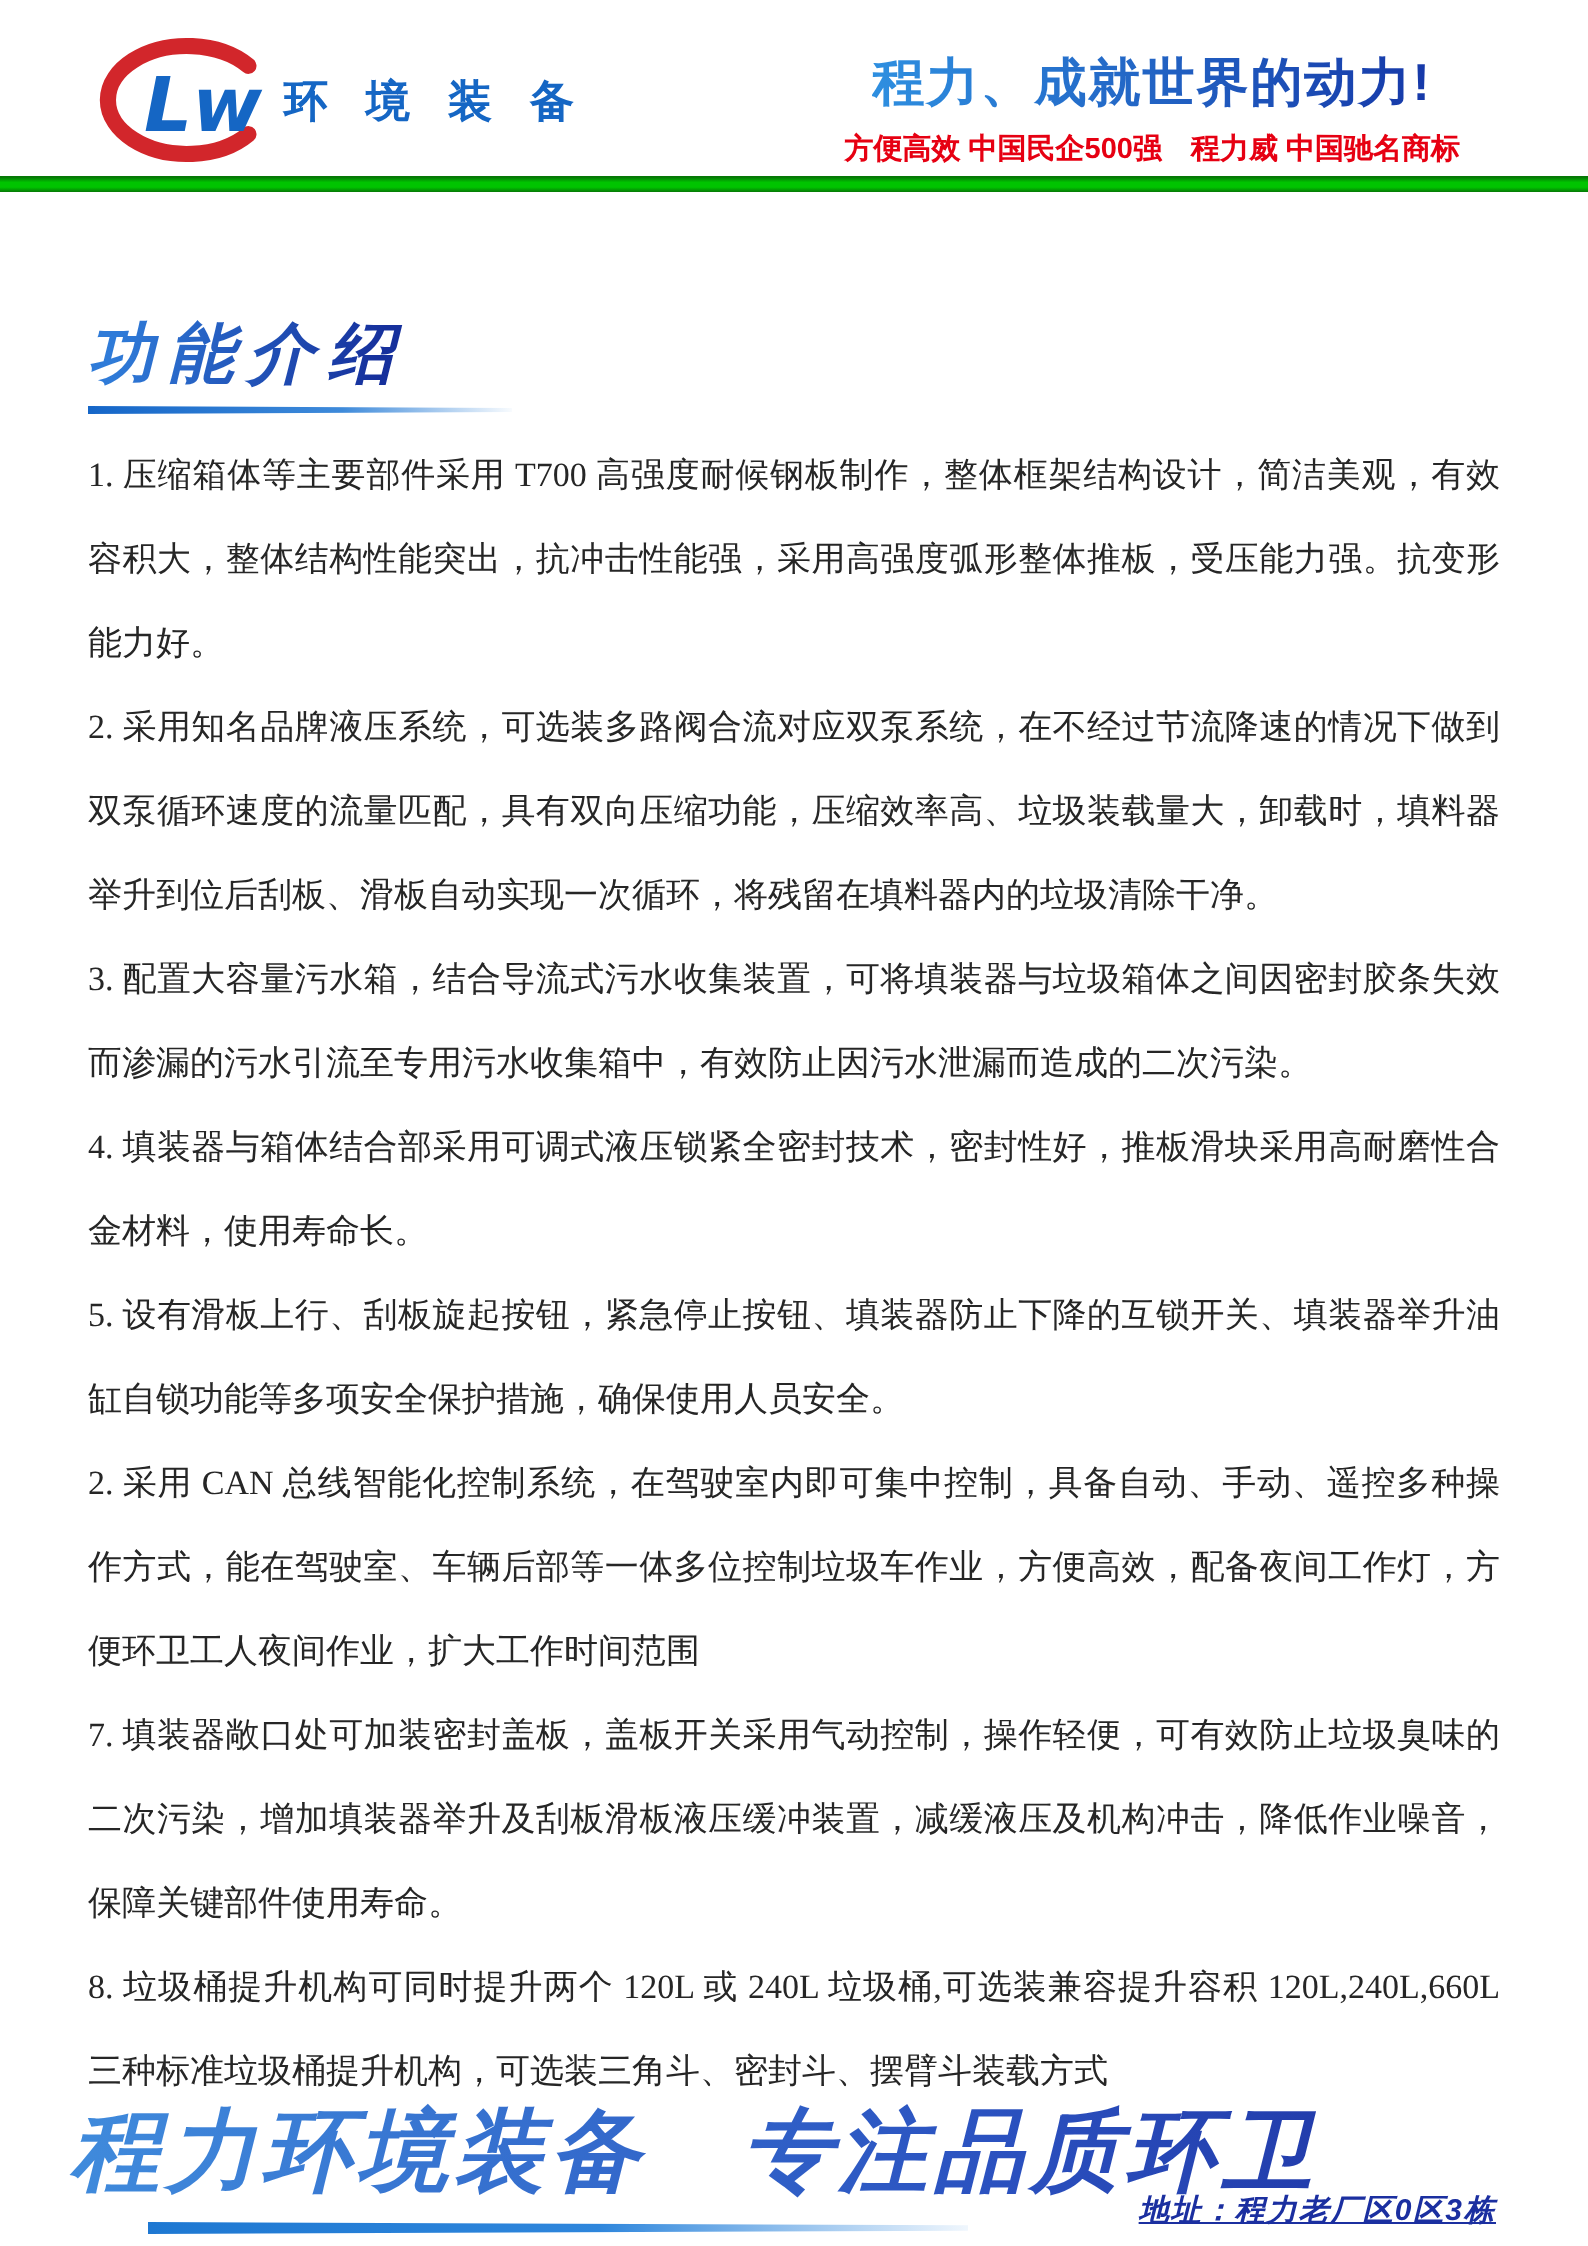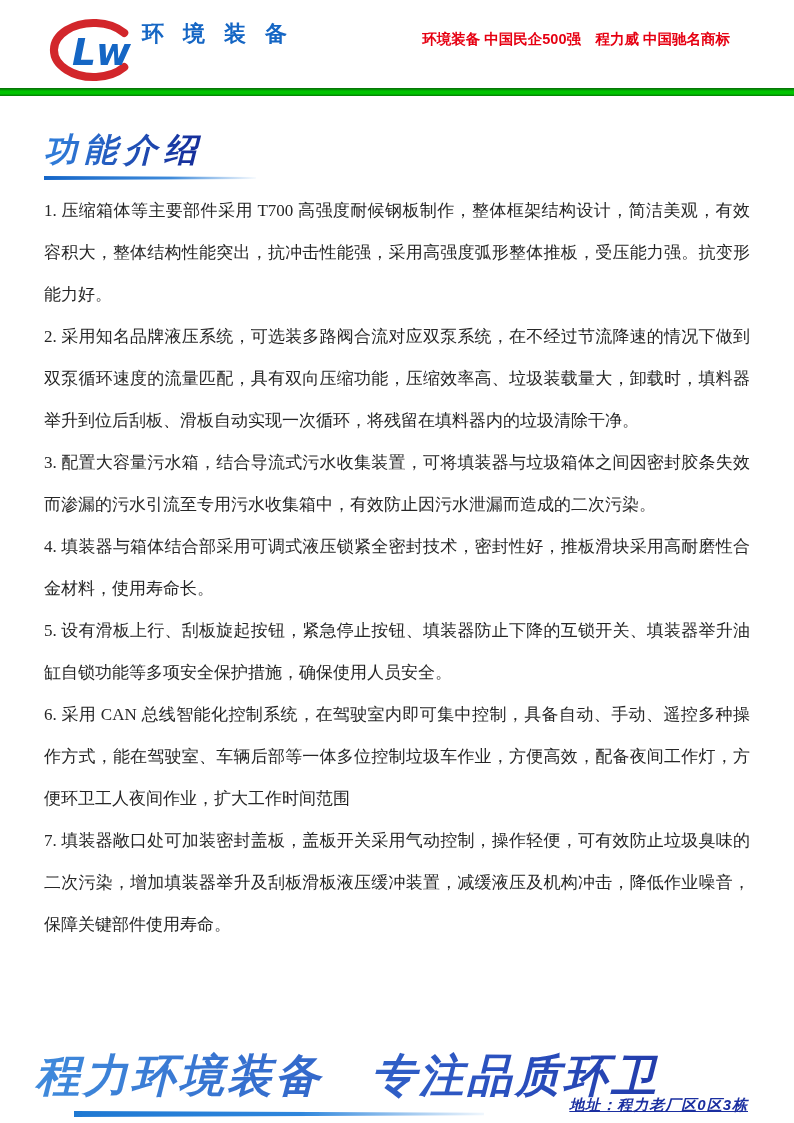--- a/index.html
+++ b/index.html
@@ -10,40 +10,40 @@
   }
   
   .header{position:relative;height:88px;}
   .logo{position:absolute;left:44px;top:14px;width:92px;height:72px;}
   .brand{position:absolute;left:142px;top:16px;width:170px;}
   .brand-name{
     font-size:37px;font-weight:bold;letter-spacing:2px;line-height:1.05;
     color:var(--brand-blue,#1566C4);
   }
   .brand-sub{
-    font-size:22px;font-weight:bold;letter-spacing:19px;margin-top:3px;
+    font-size:22px;font-weight:bold;letter-spacing:19px;margin-top:20px;
     color:var(--brand-blue,#1566C4);white-space:nowrap;
   }
   .slogan-wrap{position:absolute;right:64px;top:24px;text-align:center;}
   .slogan{
     display:inline-block;font-size:26px;font-weight:bold;letter-spacing:1px;
     background:linear-gradient(90deg,var(--slogan-blue-from,#2E8FE0),var(--slogan-blue-to,#1638A8));
     -webkit-background-clip:text;background-clip:text;color:transparent;
     white-space:nowrap;
   }
   .tagline{
     margin-top:6px;font-size:14.5px;font-weight:bold;white-space:nowrap;
     color:var(--tagline-red,#E60012);
   }
   .green-bar{
     height:8px;width:100%;
     background:linear-gradient(to bottom,#067806 8%,var(--divider-green,#00C400) 40%,var(--divider-green,#00C400) 70%,#067806 100%);
   }
   
-  .content{padding:16px 44px;}
+  .content{padding:16px 44px;margin-top:27px;}
   .title{
     display:inline-block;margin:16px 0 0 0;
     font-size:33px;font-weight:bold;font-style:italic;letter-spacing:7px;
     background:linear-gradient(100deg,var(--title-blue-from,#2F7BD8) 10%,var(--title-blue-to,#16309C) 90%);
     -webkit-background-clip:text;background-clip:text;color:transparent;
   }
   .title-underline{
     width:212px;height:4px;margin-top:3px;
     background:linear-gradient(to right,#1566C8 0%,#3E8ADA 60%,rgba(120,180,235,0.05) 100%);
     clip-path:polygon(0 0,100% 25%,100% 75%,0 100%);
@@ -83,37 +83,39 @@
     <div class="logo">
       <svg viewBox="0 0 100 80" width="92" height="72" aria-hidden="true">
         <path d="M 88 21 A 44 30 0 1 0 88 59" fill="none" stroke="#D2262B" stroke-width="9" stroke-linecap="round"></path>
         <text x="30" y="57" font-size="42" font-weight="bold" font-style="italic" font-family="'DejaVu Sans',sans-serif" fill="#1566C4">Lw</text>
       </svg>
     </div>
     <div class="brand">
       <div class="brand-sub">环境装备</div>
     </div>
     <div class="slogan-wrap">
-      <div class="tagline">环境装备 中国民企500强　程力威 中国驰名商标</div>
+      <div class="slogan">程力、成就世界的动力!</div>
+      <div class="tagline">方便高效 中国民企500强　程力威 中国驰名商标</div>
     </div>
   </header>
 
   <div class="green-bar"></div>
 
   <main class="content">
     <h1 class="title">功能介绍</h1>
     <div class="title-underline"></div>
     <div class="paragraphs">
       <p>1. 压缩箱体等主要部件采用 T700 高强度耐候钢板制作，整体框架结构设计，简洁美观，有效容积大，整体结构性能突出，抗冲击性能强，采用高强度弧形整体推板，受压能力强。抗变形能力好。</p>
       <p>2. 采用知名品牌液压系统，可选装多路阀合流对应双泵系统，在不经过节流降速的情况下做到双泵循环速度的流量匹配，具有双向压缩功能，压缩效率高、垃圾装载量大，卸载时，填料器举升到位后刮板、滑板自动实现一次循环，将残留在填料器内的垃圾清除干净。</p>
       <p>3. 配置大容量污水箱，结合导流式污水收集装置，可将填装器与垃圾箱体之间因密封胶条失效而渗漏的污水引流至专用污水收集箱中，有效防止因污水泄漏而造成的二次污染。</p>
       <p>4. 填装器与箱体结合部采用可调式液压锁紧全密封技术，密封性好，推板滑块采用高耐磨性合金材料，使用寿命长。</p>
       <p>5. 设有滑板上行、刮板旋起按钮，紧急停止按钮、填装器防止下降的互锁开关、填装器举升油缸自锁功能等多项安全保护措施，确保使用人员安全。</p>
-      <p>6. 采用 CAN 总线智能化控制系统，在驾驶室内即可集中控制，具备自动、手动、遥控多种操作方式，能在驾驶室、车辆后部等一体多位控制垃圾车作业，方便高效，配备夜间工作灯，方便环卫工人夜间作业，扩大工作时间范围</p>
+      <p>2. 采用 CAN 总线智能化控制系统，在驾驶室内即可集中控制，具备自动、手动、遥控多种操作方式，能在驾驶室、车辆后部等一体多位控制垃圾车作业，方便高效，配备夜间工作灯，方便环卫工人夜间作业，扩大工作时间范围</p>
       <p>7. 填装器敞口处可加装密封盖板，盖板开关采用气动控制，操作轻便，可有效防止垃圾臭味的二次污染，增加填装器举升及刮板滑板液压缓冲装置，减缓液压及机构冲击，降低作业噪音，保障关键部件使用寿命。</p>
+      <p>8. 垃圾桶提升机构可同时提升两个 120L 或 240L 垃圾桶,可选装兼容提升容积 120L,240L,660L 三种标准垃圾桶提升机构，可选装三角斗、密封斗、摆臂斗装载方式</p>
     </div>
   </main>
 
   <footer class="footer">
     <div class="banner">程力环境装备　专注品质环卫</div>
     <div class="banner-line"></div>
     <div class="address">地址：程力老厂区0区3栋</div>
   </footer>
 
 </div>

